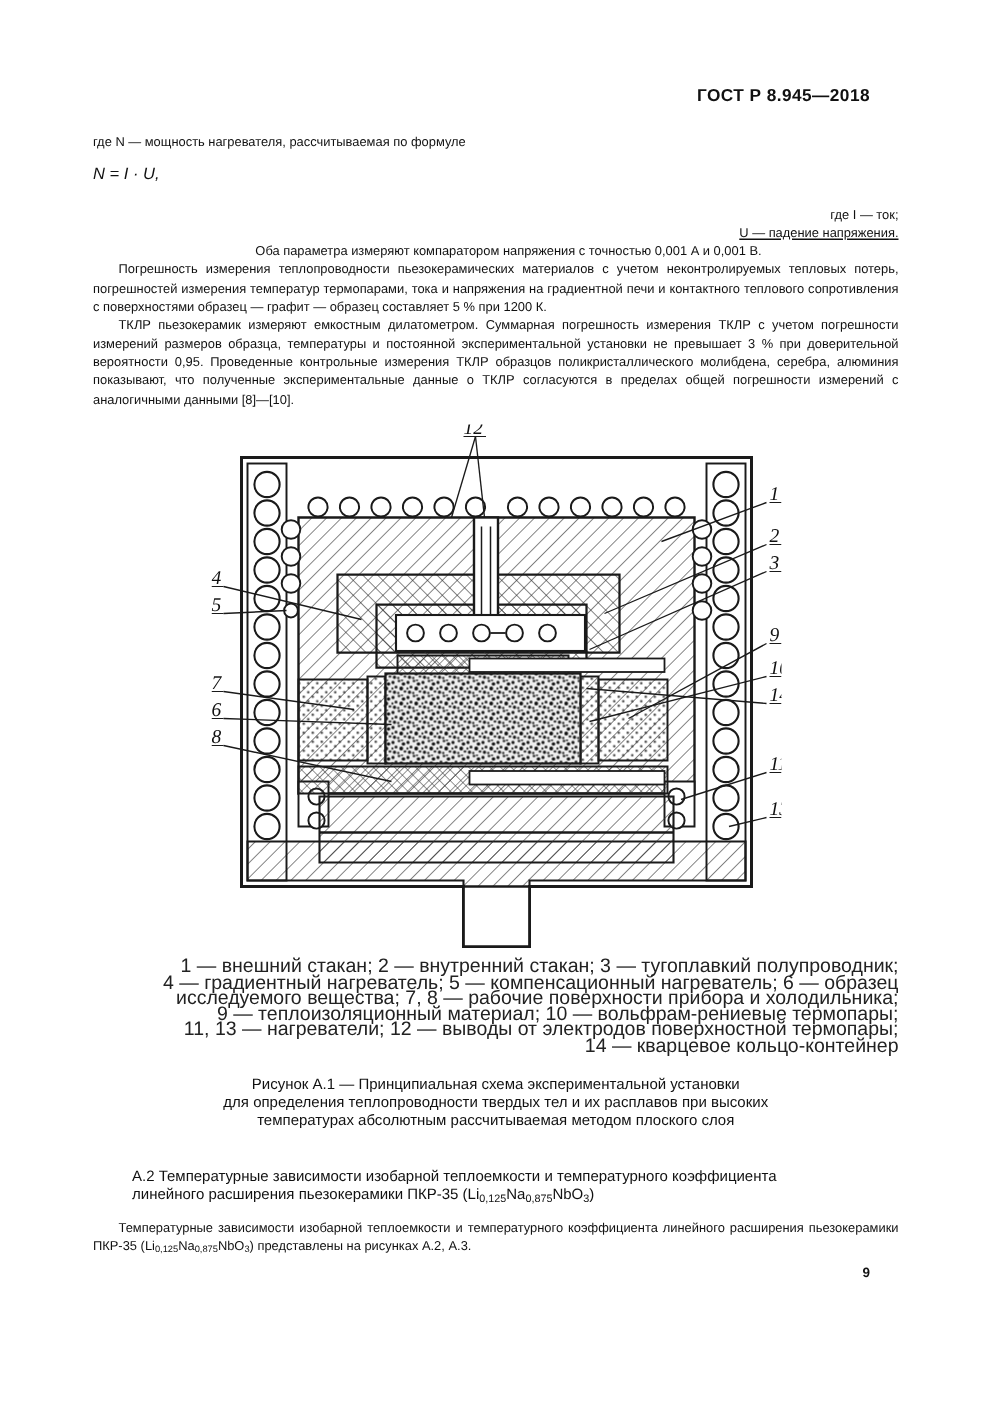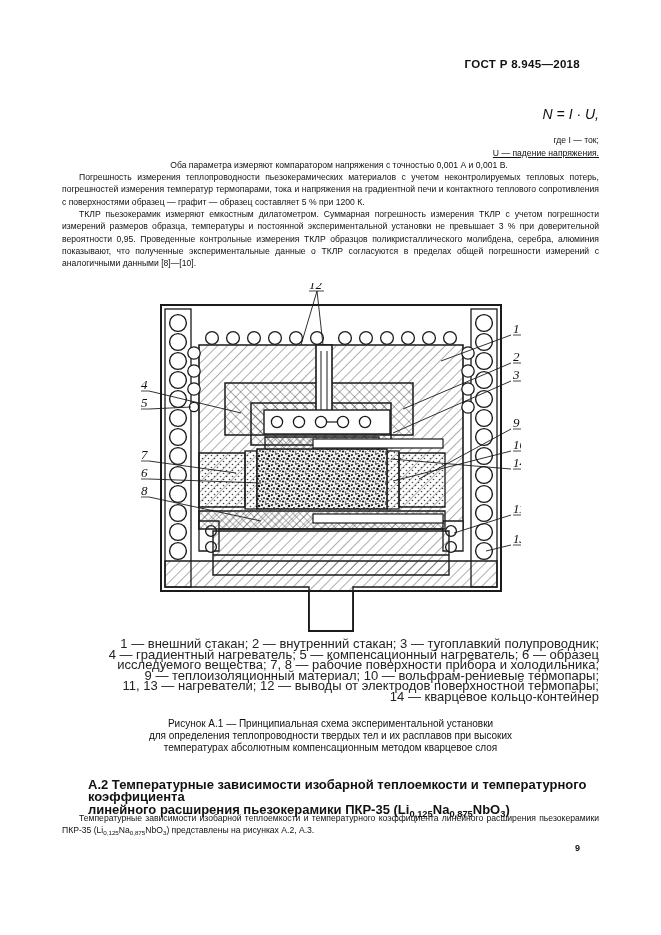--- a/index.html
+++ b/index.html
@@ -38,23 +38,23 @@
     top: 88px;
     width: 537px;
     font-size: 8.6px;
     line-height: 12.3px;
   }
   .line-where {
     margin: 0 0 0 0;
   }
   .it { font-style: italic; }
   .formula {
-    text-align: right;
-    margin: 20px 0 14px 0;
-    font-size: 14px;
+    text-align: left;
+    margin: 10px 0 14px 0;
+    font-size: 11px;
   }
   .defs { margin: 0; text-align: right; }
   .defs .d1 { padding-left: 10px; }
   .defs .d2 { padding-left: 17px; text-decoration: underline; }
   .para {
     margin: 0;
     text-indent: 17px;
     text-align: justify;
   }
   .para.nojust { text-align: center; }
@@ -87,22 +87,22 @@
     text-align: center;
     font-size: 10px;
     line-height: 12.2px;
   }
   
   .section-head {
     position: absolute;
     left: 88px;
     top: 779px;
     width: 500px;
-    font-size: 13px;
-    font-weight: bold;
+    font-size: 10px;
+    font-weight: normal;
     line-height: 12.4px;
   }
   .section-body {
     position: absolute;
     left: 62px;
     top: 812px;
     width: 537px;
     font-size: 8.6px;
     line-height: 12.3px;
     text-align: justify;
@@ -119,20 +119,23 @@
   }
 </style>
 </head>
 <body>
 
 <div class="page">
 
   <div class="doc-header">ГОСТ Р 8.945—2018</div>
 
   <div class="body-text">
+    <div class="line-where">
+      <span>где N — мощность нагревателя, рассчитываемая по формуле</span>
+    </div>
 
     <div class="formula">
       <span class="it">N = I · U,</span>
     </div>
 
     <div class="defs">
       <div class="d1">где   I — ток;</div>
       <div class="d2">U — падение напряжения.</div>
     </div>
 
@@ -360,21 +363,21 @@
     <div>4 — градиентный нагреватель; 5 — компенсационный нагреватель; 6 — образец</div>
     <div>исследуемого вещества; 7, 8 — рабочие поверхности прибора и холодильника;</div>
     <div>9 — теплоизоляционный материал; 10 — вольфрам-рениевые термопары;</div>
     <div>11, 13 — нагреватели; 12 — выводы от электродов поверхностной термопары;</div>
     <div>14 — кварцевое кольцо-контейнер</div>
   </div>
 
   <div class="caption">
     <div>Рисунок А.1 — Принципиальная схема экспериментальной установки</div>
     <div>для определения теплопроводности твердых тел и их расплавов при высоких</div>
-    <div>температурах абсолютным компенсационным методом кварцевое слоя</div>
+    <div>температурах абсолютным рассчитываемая методом плоского слоя</div>
   </div>
 
   <div class="section-head">
     <div>А.2 Температурные зависимости изобарной теплоемкости и температурного коэффициента</div>
     <div><span>линейного расширения пьезокерамики ПКР-35 (Li</span><sub>0,125</sub><span>Na</span><sub>0,875</sub><span>NbO</span><sub>3</sub><span>)</span></div>
   </div>
 
   <div class="section-body">
     <p><span>Температурные зависимости изобарной теплоемкости и температурного коэффициента линейного расширения пьезокерамики ПКР-35 (Li</span><sub>0,125</sub><span>Na</span><sub>0,875</sub><span>NbO</span><sub>3</sub><span>) представлены на рисунках А.2, А.3.</span></p>
   </div>

